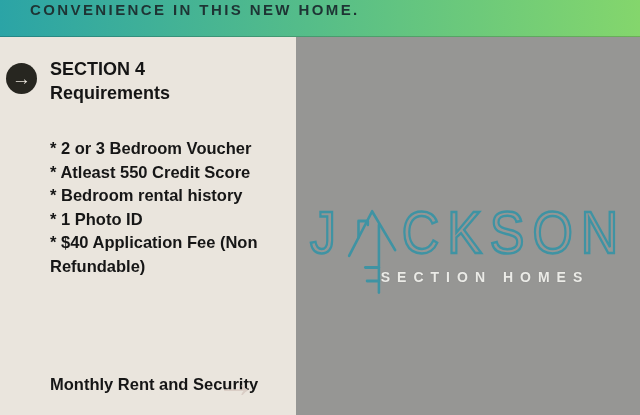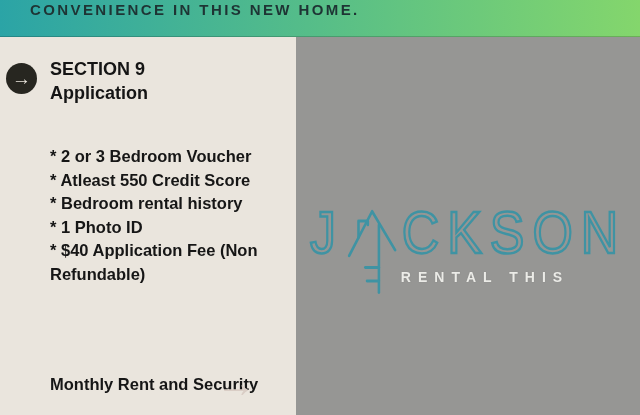--- a/index.html
+++ b/index.html
@@ -60,21 +60,21 @@
   .heading {
     position: absolute;
     top: 20px; left: 50px;
     font-size: 18px;
     font-weight: 700;
     line-height: 24px;
     color: #151515;
   }
   .req-list {
     position: absolute;
-    top: 108px; left: 50px;
+    top: 100px; left: 50px;
     width: 242px;
     font-size: 16.5px;
     font-weight: 700;
     line-height: 23.6px;
     color: #161616;
   }
   .note-block {
     position: absolute;
     top: 336px; left: 50px;
     width: 242px;
@@ -150,22 +150,22 @@
     <div class="banner-text">CONVENIENCE IN THIS NEW HOME.</div>
   </div>
 
   <div class="left-panel">
 
     <div class="arrow-badge">
       <span>→</span>
     </div>
 
     <div class="heading">
-      <div>SECTION 9</div>
-      <div>Application</div>
+      <div>SECTION 4</div>
+      <div>Requirements</div>
     </div>
 
     <div class="req-list">
       <div>* 2 or 3 Bedroom Voucher</div>
       <div>* Atleast 550 Credit Score</div>
       <div>* Bedroom rental history</div>
       <div>* 1 Photo ID</div>
       <div>* $40 Application Fee (Non Refundable)</div>
     </div>
 
@@ -192,17 +192,17 @@
             <path d="M37 20 L37 90"></path>
 
             <path d="M37 64 L21 64"></path>
             <path d="M37 78 L23 78"></path>
           </g>
         </svg>
 
         <span class="logo-letter">CKSON</span>
       </div>
 
-      <div class="logo-sub">RENTAL THIS</div>
+      <div class="logo-sub">SECTION HOMES</div>
     </div>
   </div>
 
 </div>
 
 </body></html>

